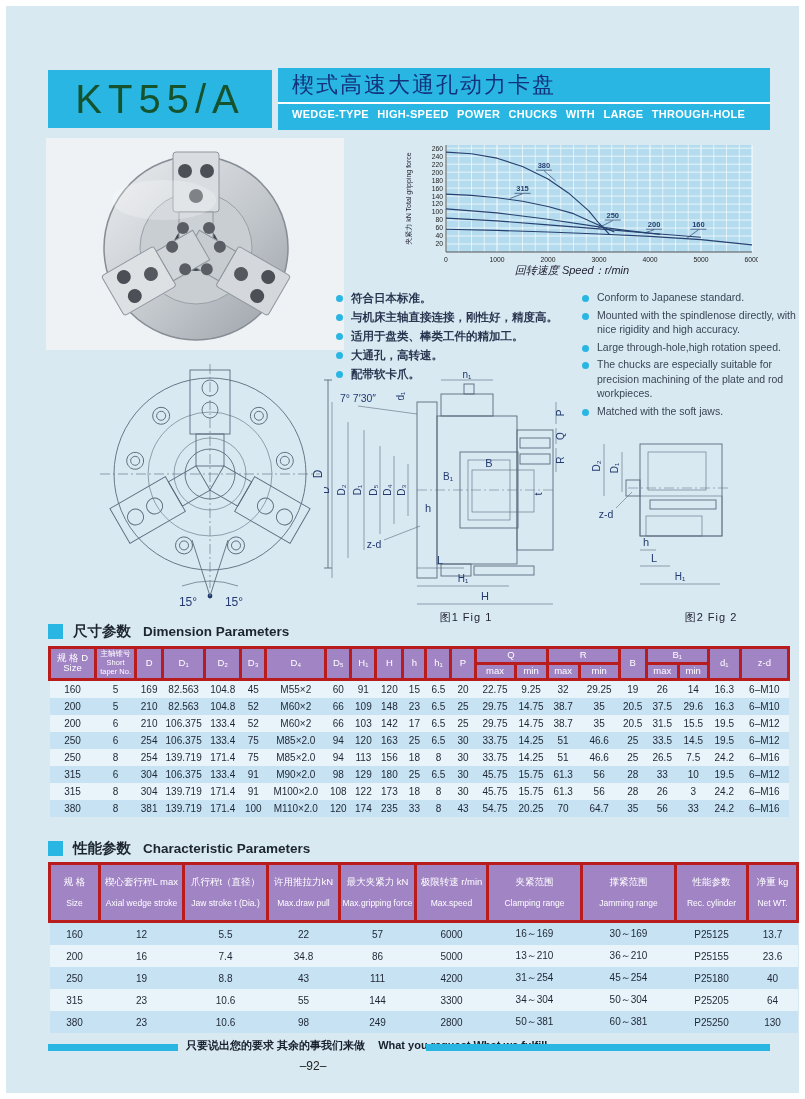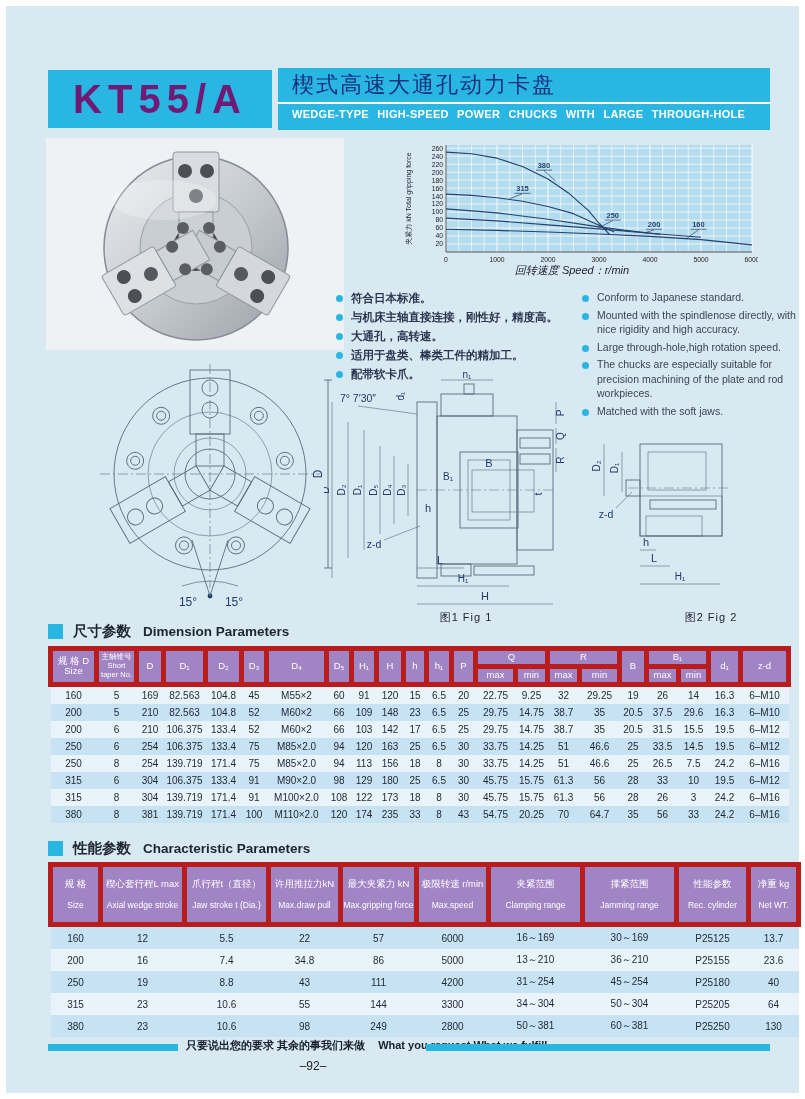--- a/index.html
+++ b/index.html
@@ -1,39 +1,39 @@
 <!DOCTYPE html>
 <html><head>
 <meta charset="utf-8">
 <style>
   html,body{margin:0;padding:0;background:#fff;font-family:"Liberation Sans","DejaVu Sans",sans-serif;}
   .page{position:relative;width:805px;height:1099px;background:#ffffff;overflow:hidden;}
   .inner{position:absolute;left:6px;top:6px;width:793px;height:1087px;background:#d8e9f2;}
   .abs{position:absolute;}
   
-  .code-box{left:42px;top:64px;width:224px;height:58px;background:#29b6e3;color:#701a75;
-    display:flex;align-items:center;justify-content:center;font-size:40px;font-weight:bold;letter-spacing:6px;}
+  .code-box{left:42px;top:64px;width:224px;height:58px;background:#29b6e3;color:#14532d;
+    display:flex;align-items:center;justify-content:center;font-size:40px;font-weight:normal;letter-spacing:6px;}
   .band{left:272px;top:62px;width:492px;height:62px;background:#29b6e3;color:#fff;}
   .band .cn{position:absolute;left:14px;top:2px;font-size:22px;font-weight:normal;color:#13327c;letter-spacing:2px;}
   .band .divider{position:absolute;left:0;top:34px;width:100%;height:2px;background:#fff;}
   .band .en{position:absolute;left:14px;top:40px;font-size:11px;font-weight:bold;letter-spacing:.3px;word-spacing:5px;}
   
   .feature-list{list-style:none;margin:0;padding:0;}
   .feature-list li{display:flex;margin-bottom:3px;}
   .dot{flex:0 0 7px;width:7px;height:7px;border-radius:50%;background:#29b6e3;margin:5px 8px 0 0;}
   .cn-list li{font-size:11.5px;color:#2a3550;line-height:16px;font-weight:bold;}
   .en-list li{font-size:10.5px;color:#3a4556;line-height:14.5px;}
   
   .sec-head{display:flex;align-items:center;}
   .sec-sq{width:15px;height:15px;background:#29b6e3;margin-right:10px;}
   .sec-cn{font-size:14.5px;font-weight:bold;color:#1d2530;margin-right:12px;}
   .sec-en{font-size:13.5px;font-weight:bold;color:#1d2530;}
   
   table{border-collapse:collapse;table-layout:fixed;width:742px;}
-  th{background:#a184c4;color:#fff;font-weight:normal;border:5px solid #b91c1c;
+  th{background:#a184c4;color:#fff;font-weight:normal;border:3px solid #b91c1c;
      padding:1px 0;font-size:9.5px;line-height:1.15;text-align:center;white-space:pre-line;}
   td{text-align:center;padding:3px 0;font-size:10px;color:#1f2633;border:none;}
   .dim tbody tr:nth-child(odd){background:#e9f3fa;}
   .dim tbody tr:nth-child(even){background:#c6e2f3;}
   .perf tbody tr:nth-child(odd){background:#c6e2f3;}
   .perf tbody tr:nth-child(even){background:#e9f3fa;}
   .perf td{padding:4px 0;}
   th .h-cn{display:block;font-size:9.5px;}
   th .h-en{display:block;font-size:8.5px;}
   
@@ -197,26 +197,26 @@
           <span>符合日本标准。</span>
         </li>
 
         <li>
           <span class="dot"></span>
           <span>与机床主轴直接连接，刚性好，精度高。</span>
         </li>
 
         <li>
           <span class="dot"></span>
+          <span>适用于盘类、棒类工件的精加工。</span>
+        </li>
+
+        <li>
+          <span class="dot"></span>
           <span>大通孔，高转速。</span>
-        </li>
-
-        <li>
-          <span class="dot"></span>
-          <span>适用于盘类、棒类工件的精加工。</span>
         </li>
 
         <li>
           <span class="dot"></span>
           <span>配带软卡爪。</span>
         </li>
       </ul>
     <ul class="abs feature-list en-list" style="left:576px;top:284px;width:218px;">
 
         <li>

